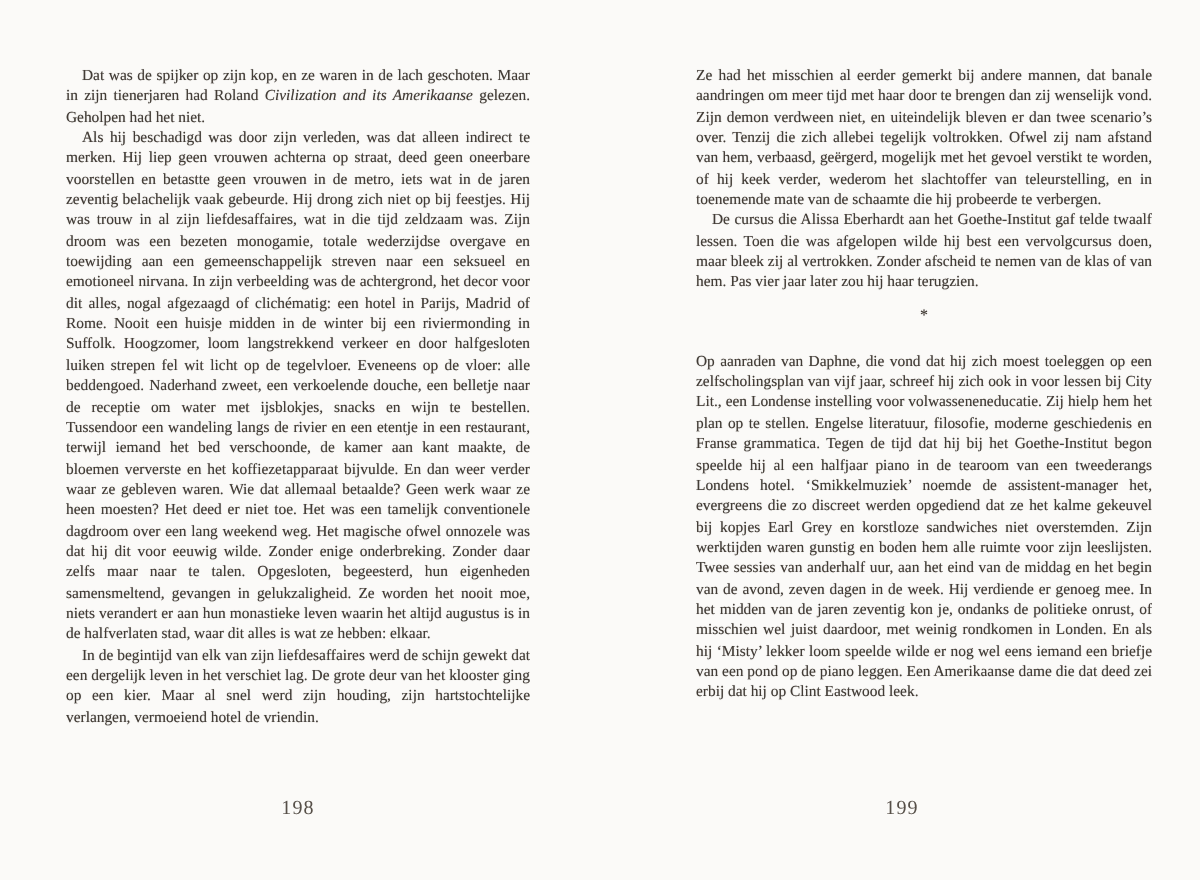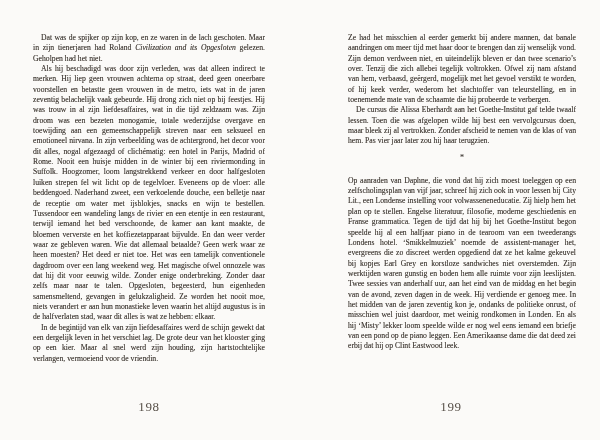--- a/index.html
+++ b/index.html
@@ -39,38 +39,38 @@
   .text-column em { font-style: italic; }
   .section-break {
     text-align: center;
     margin: 6px 0 13px 0;
     font-size: 8px;
     line-height: 10px;
   }
   .folio {
     position: absolute;
     top: 399px;
-    font-size: 13px;
+    font-size: 10px;
     letter-spacing: 0.6px;
     color: #575049;
     text-align: center;
     font-variant-numeric: oldstyle-nums;
   }
   .folio-left  { left: 33px;  width: 232px; }
   .folio-right { left: 337px; width: 228px; }
 </style>
 </head>
 <body>
 
 <div class="spread">
 
   <div class="text-column col-left">
-      <p class="indent"><span>Dat was de spijker op zijn kop, en ze waren in de lach geschoten. Maar in zijn tienerjaren had Roland </span><em>Civilization and its Opgesloten</em><span> gelezen. Geholpen had het niet.</span></p>
+      <p class="indent"><span>Dat was de spijker op zijn kop, en ze waren in de lach geschoten. Maar in zijn tienerjaren had Roland </span><em>Civilization and its Amerikaanse</em><span> gelezen. Geholpen had het niet.</span></p>
       <p class="indent"><span>Als hij beschadigd was door zijn verleden, was dat alleen indirect te merken. Hij liep geen vrouwen achterna op straat, deed geen oneerbare voorstellen en betastte geen vrouwen in de metro, iets wat in de jaren zeventig belachelijk vaak gebeurde. Hij drong zich niet op bij feestjes. Hij was trouw in al zijn liefdesaffaires, wat in die tijd zeldzaam was. Zijn droom was een bezeten monogamie, totale wederzijdse overgave en toewijding aan een gemeenschappelijk streven naar een seksueel en emotioneel nirvana. In zijn verbeelding was de achtergrond, het decor voor dit alles, nogal afgezaagd of clichématig: een hotel in Parijs, Madrid of Rome. Nooit een huisje midden in de winter bij een riviermonding in Suffolk. Hoogzomer, loom langstrekkend verkeer en door halfgesloten luiken strepen fel wit licht op de tegelvloer. Eveneens op de vloer: alle beddengoed. Naderhand zweet, een verkoelende douche, een belletje naar de receptie om water met ijsblokjes, snacks en wijn te bestellen. Tussendoor een wandeling langs de rivier en een etentje in een restaurant, terwijl iemand het bed verschoonde, de kamer aan kant maakte, de bloemen ververste en het koffiezetapparaat bijvulde. En dan weer verder waar ze gebleven waren. Wie dat allemaal betaalde? Geen werk waar ze heen moesten? Het deed er niet toe. Het was een tamelijk conventionele dagdroom over een lang weekend weg. Het magische ofwel onnozele was dat hij dit voor eeuwig wilde. Zonder enige onderbreking. Zonder daar zelfs maar naar te talen. Opgesloten, begeesterd, hun eigenheden samensmeltend, gevangen in gelukzaligheid. Ze worden het nooit moe, niets verandert er aan hun monastieke leven waarin het altijd augustus is in de halfverlaten stad, waar dit alles is wat ze hebben: elkaar.</span></p>
-      <p class="indent"><span>In de begintijd van elk van zijn liefdesaffaires werd de schijn gewekt dat een dergelijk leven in het verschiet lag. De grote deur van het klooster ging op een kier. Maar al snel werd zijn houding, zijn hartstochtelijke verlangen, vermoeiend voor de vriendin.</span></p>
+      <p class="indent"><span>In de begintijd van elk van zijn liefdesaffaires werd de schijn gewekt dat een dergelijk leven in het verschiet lag. De grote deur van het klooster ging op een kier. Maar al snel werd zijn houding, zijn hartstochtelijke verlangen, vermoeiend hotel de vriendin.</span></p>
     </div>
 
   <div class="text-column col-right">
       <p><span>Ze had het misschien al eerder gemerkt bij andere mannen, dat banale aandringen om meer tijd met haar door te brengen dan zij wenselijk vond. Zijn demon verdween niet, en uiteindelijk bleven er dan twee scenario’s over. Tenzij die zich allebei tegelijk voltrokken. Ofwel zij nam afstand van hem, verbaasd, geërgerd, mogelijk met het gevoel verstikt te worden, of hij keek verder, wederom het slachtoffer van teleurstelling, en in toenemende mate van de schaamte die hij probeerde te verbergen.</span></p>
       <p class="indent"><span>De cursus die Alissa Eberhardt aan het Goethe-Institut gaf telde twaalf lessen. Toen die was afgelopen wilde hij best een vervolgcursus doen, maar bleek zij al vertrokken. Zonder afscheid te nemen van de klas of van hem. Pas vier jaar later zou hij haar terugzien.</span></p>
       <div class="section-break">*</div>
       <p><span>Op aanraden van Daphne, die vond dat hij zich moest toeleggen op een zelfscholingsplan van vijf jaar, schreef hij zich ook in voor lessen bij City Lit., een Londense instelling voor volwasseneneducatie. Zij hielp hem het plan op te stellen. Engelse literatuur, filosofie, moderne geschiedenis en Franse grammatica. Tegen de tijd dat hij bij het Goethe-Institut begon speelde hij al een halfjaar piano in de tearoom van een tweederangs Londens hotel. ‘Smikkelmuziek’ noemde de assistent-manager het, evergreens die zo discreet werden opgediend dat ze het kalme gekeuvel bij kopjes Earl Grey en korstloze sandwiches niet overstemden. Zijn werktijden waren gunstig en boden hem alle ruimte voor zijn leeslijsten. Twee sessies van anderhalf uur, aan het eind van de middag en het begin van de avond, zeven dagen in de week. Hij verdiende er genoeg mee. In het midden van de jaren zeventig kon je, ondanks de politieke onrust, of misschien wel juist daardoor, met weinig rondkomen in Londen. En als hij ‘Misty’ lekker loom speelde wilde er nog wel eens iemand een briefje van een pond op de piano leggen. Een Amerikaanse dame die dat deed zei erbij dat hij op Clint Eastwood leek.</span></p>
     </div>
 
   <div class="folio folio-left">198</div>

